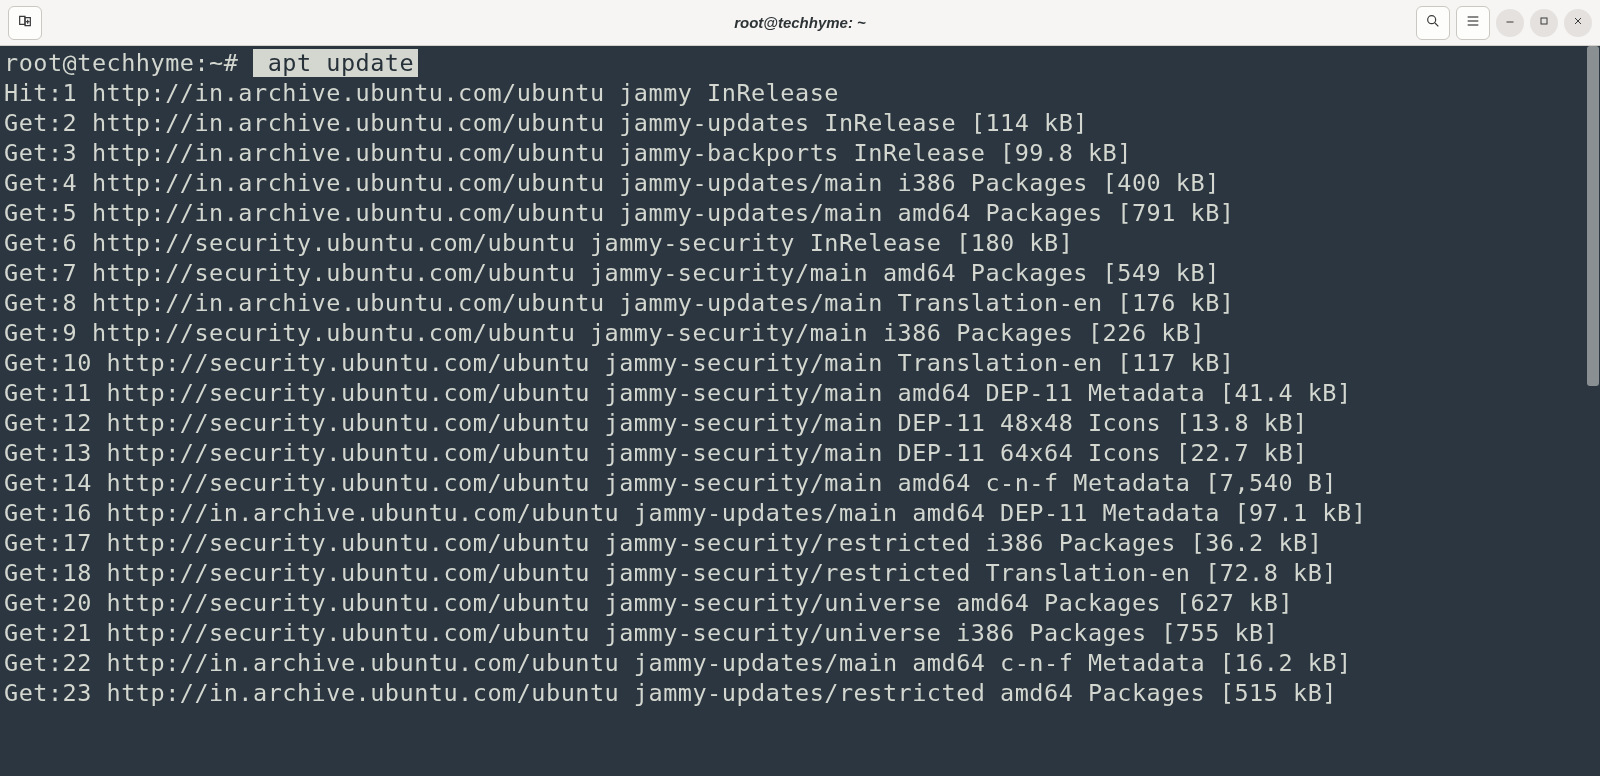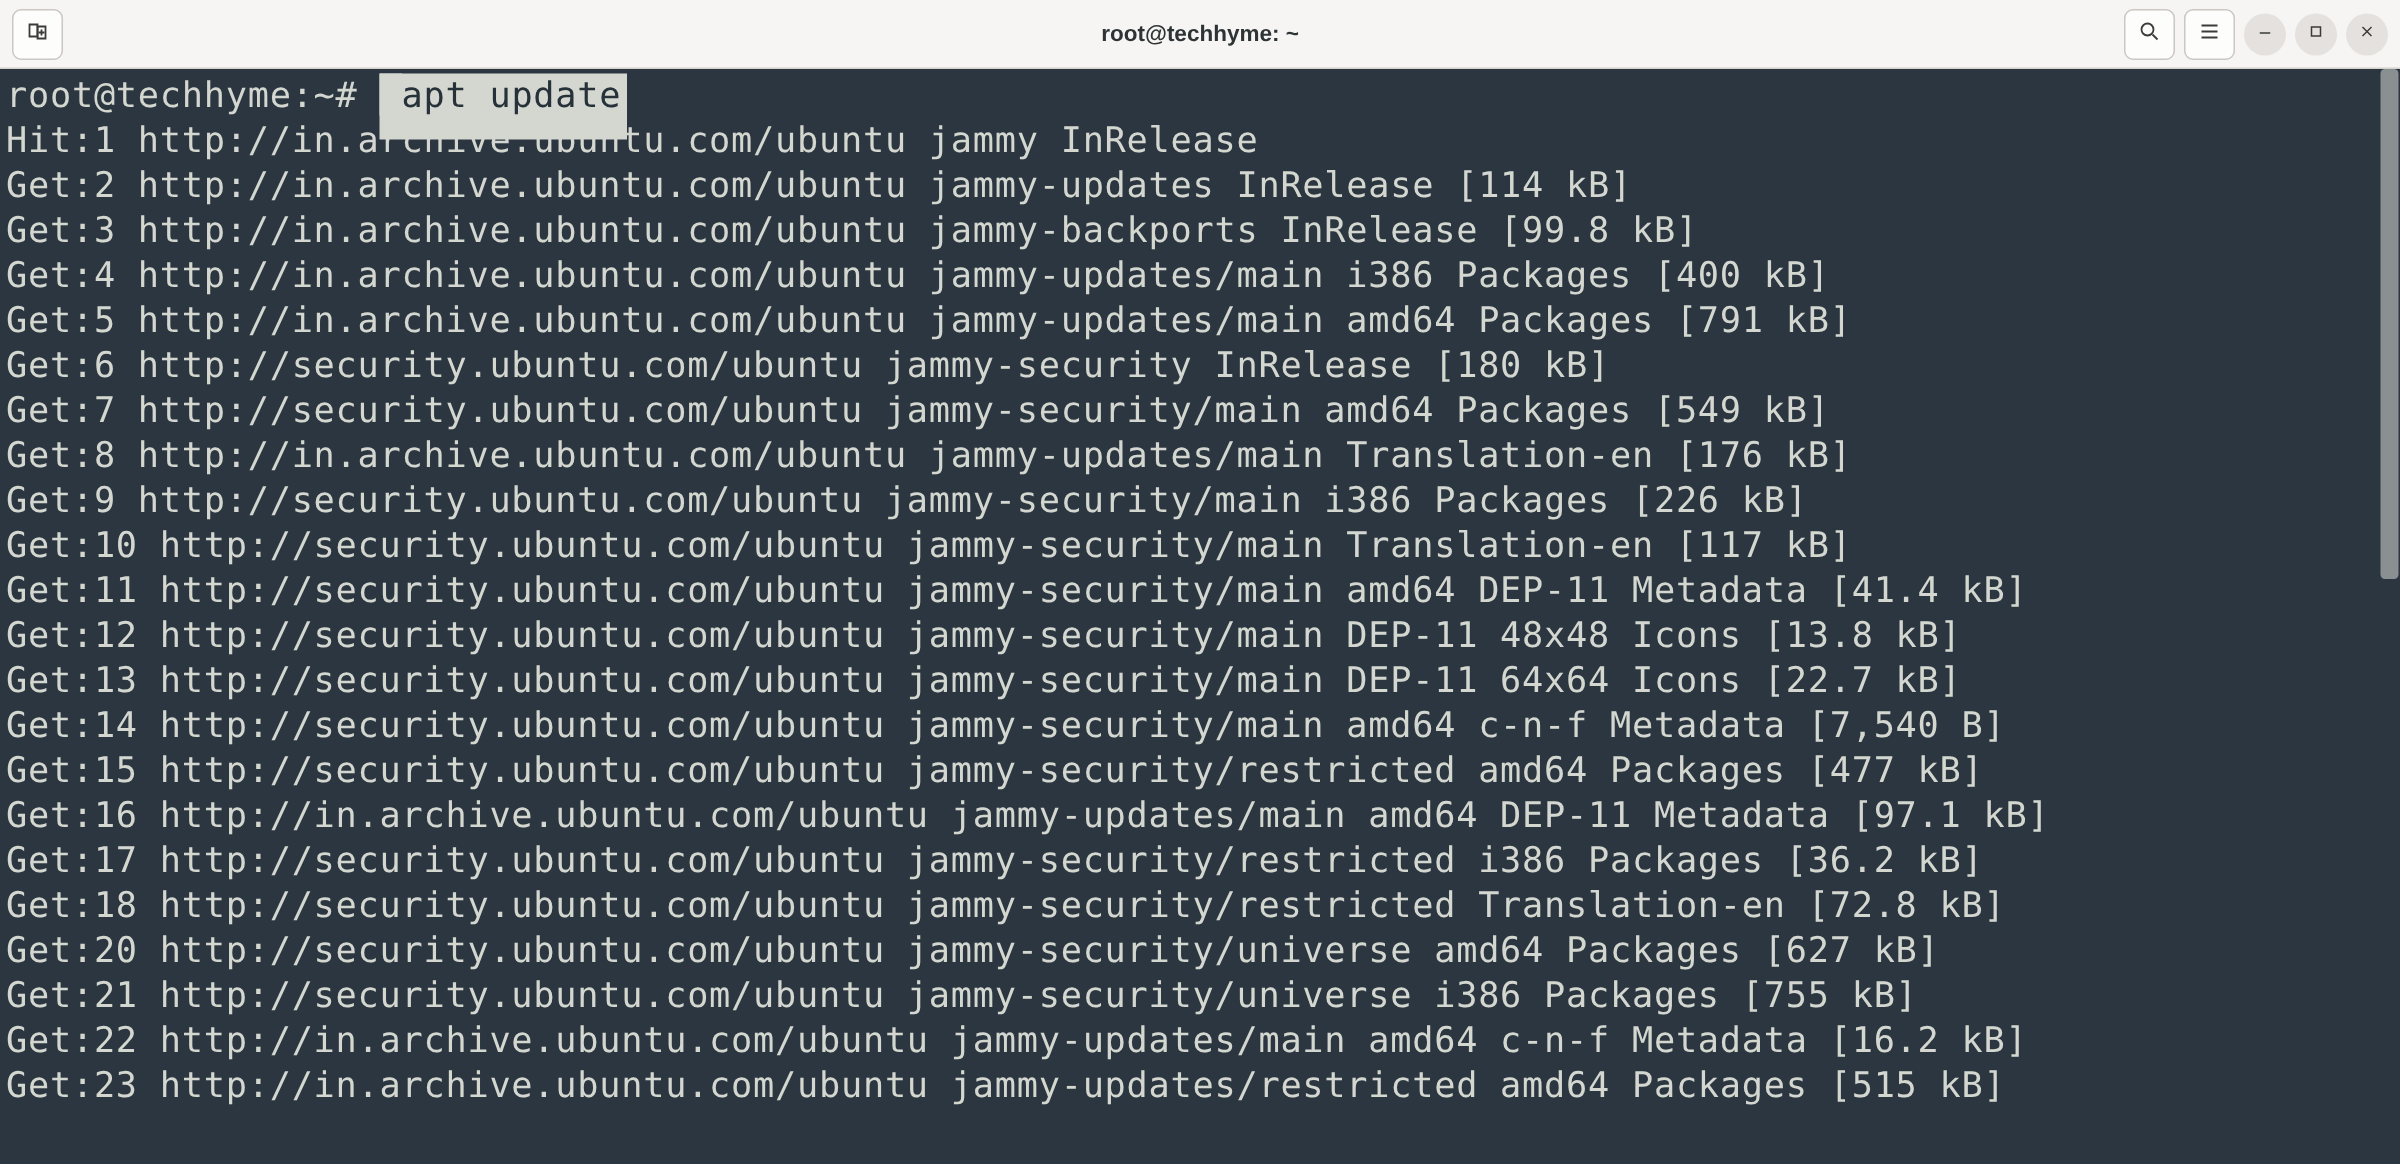--- a/index.html
+++ b/index.html
@@ -36,20 +36,21 @@
     gap: 6px;
     margin-left: auto;
   }
   .titlebar-title {
     position: absolute;
     left: 50%;
     transform: translateX(-50%);
     font-size: 15px;
     font-weight: 600;
     color: #2e3436;
+    font-style: italic;
   }
   .tb-btn {
     width: 34px;
     height: 34px;
     border: 1px solid #cbc7c2;
     border-radius: 6px;
     background: #fdfdfc;
     display: flex;
     align-items: center;
     justify-content: center;
@@ -91,21 +92,21 @@
     overflow: hidden;
     position: relative;
   }
   .term-line {
     white-space: pre;
     letter-spacing: 0.5px;
   }
   .prompt-row .command {
     background: #d3d7cf;
     color: #27313a;
-    padding: 0 4px 16px 0;
+    padding: 0 4px 0 0;
   }
   .prompt-row .command::before{
     content:" ";
     background:#d3d7cf;
   }
   .scrollbar {
     position: absolute;
     top: 0;
     right: 0;
     width: 14px;
@@ -192,21 +193,20 @@
       <div class="term-line">Get:5 http://in.archive.ubuntu.com/ubuntu jammy-updates/main amd64 Packages [791 kB]</div>
       <div class="term-line">Get:6 http://security.ubuntu.com/ubuntu jammy-security InRelease [180 kB]</div>
       <div class="term-line">Get:7 http://security.ubuntu.com/ubuntu jammy-security/main amd64 Packages [549 kB]</div>
       <div class="term-line">Get:8 http://in.archive.ubuntu.com/ubuntu jammy-updates/main Translation-en [176 kB]</div>
       <div class="term-line">Get:9 http://security.ubuntu.com/ubuntu jammy-security/main i386 Packages [226 kB]</div>
       <div class="term-line">Get:10 http://security.ubuntu.com/ubuntu jammy-security/main Translation-en [117 kB]</div>
       <div class="term-line">Get:11 http://security.ubuntu.com/ubuntu jammy-security/main amd64 DEP-11 Metadata [41.4 kB]</div>
       <div class="term-line">Get:12 http://security.ubuntu.com/ubuntu jammy-security/main DEP-11 48x48 Icons [13.8 kB]</div>
       <div class="term-line">Get:13 http://security.ubuntu.com/ubuntu jammy-security/main DEP-11 64x64 Icons [22.7 kB]</div>
       <div class="term-line">Get:14 http://security.ubuntu.com/ubuntu jammy-security/main amd64 c-n-f Metadata [7,540 B]</div>
-      <div class="term-line">Get:15 http://security.ubuntu.com/ubuntu jammy-security/restricted amd64 Packages [477 kB]</div>
       <div class="term-line">Get:16 http://in.archive.ubuntu.com/ubuntu jammy-updates/main amd64 DEP-11 Metadata [97.1 kB]</div>
       <div class="term-line">Get:17 http://security.ubuntu.com/ubuntu jammy-security/restricted i386 Packages [36.2 kB]</div>
       <div class="term-line">Get:18 http://security.ubuntu.com/ubuntu jammy-security/restricted Translation-en [72.8 kB]</div>
       <div class="term-line">Get:20 http://security.ubuntu.com/ubuntu jammy-security/universe amd64 Packages [627 kB]</div>
       <div class="term-line">Get:21 http://security.ubuntu.com/ubuntu jammy-security/universe i386 Packages [755 kB]</div>
       <div class="term-line">Get:22 http://in.archive.ubuntu.com/ubuntu jammy-updates/main amd64 c-n-f Metadata [16.2 kB]</div>
       <div class="term-line">Get:23 http://in.archive.ubuntu.com/ubuntu jammy-updates/restricted amd64 Packages [515 kB]</div>
     </div>
   <div class="scrollbar">
     <div class="scrollbar-thumb"></div>

